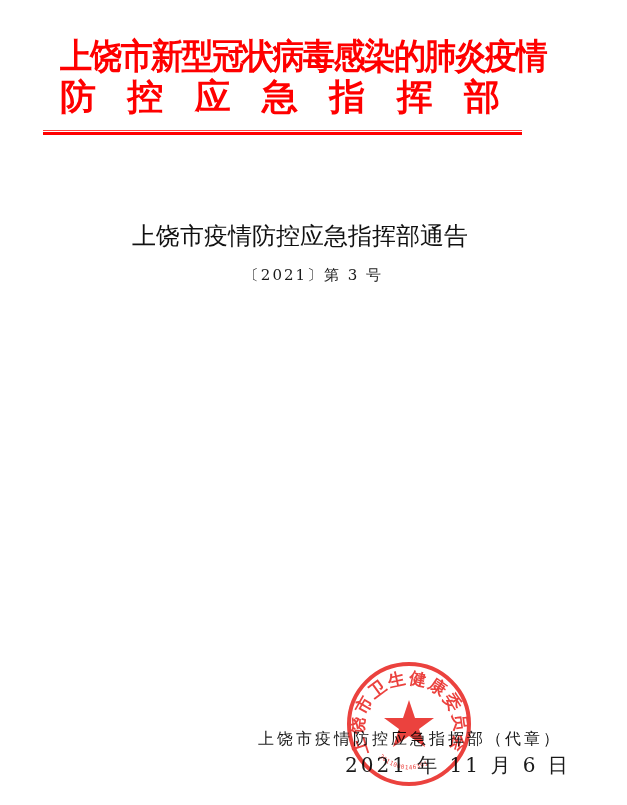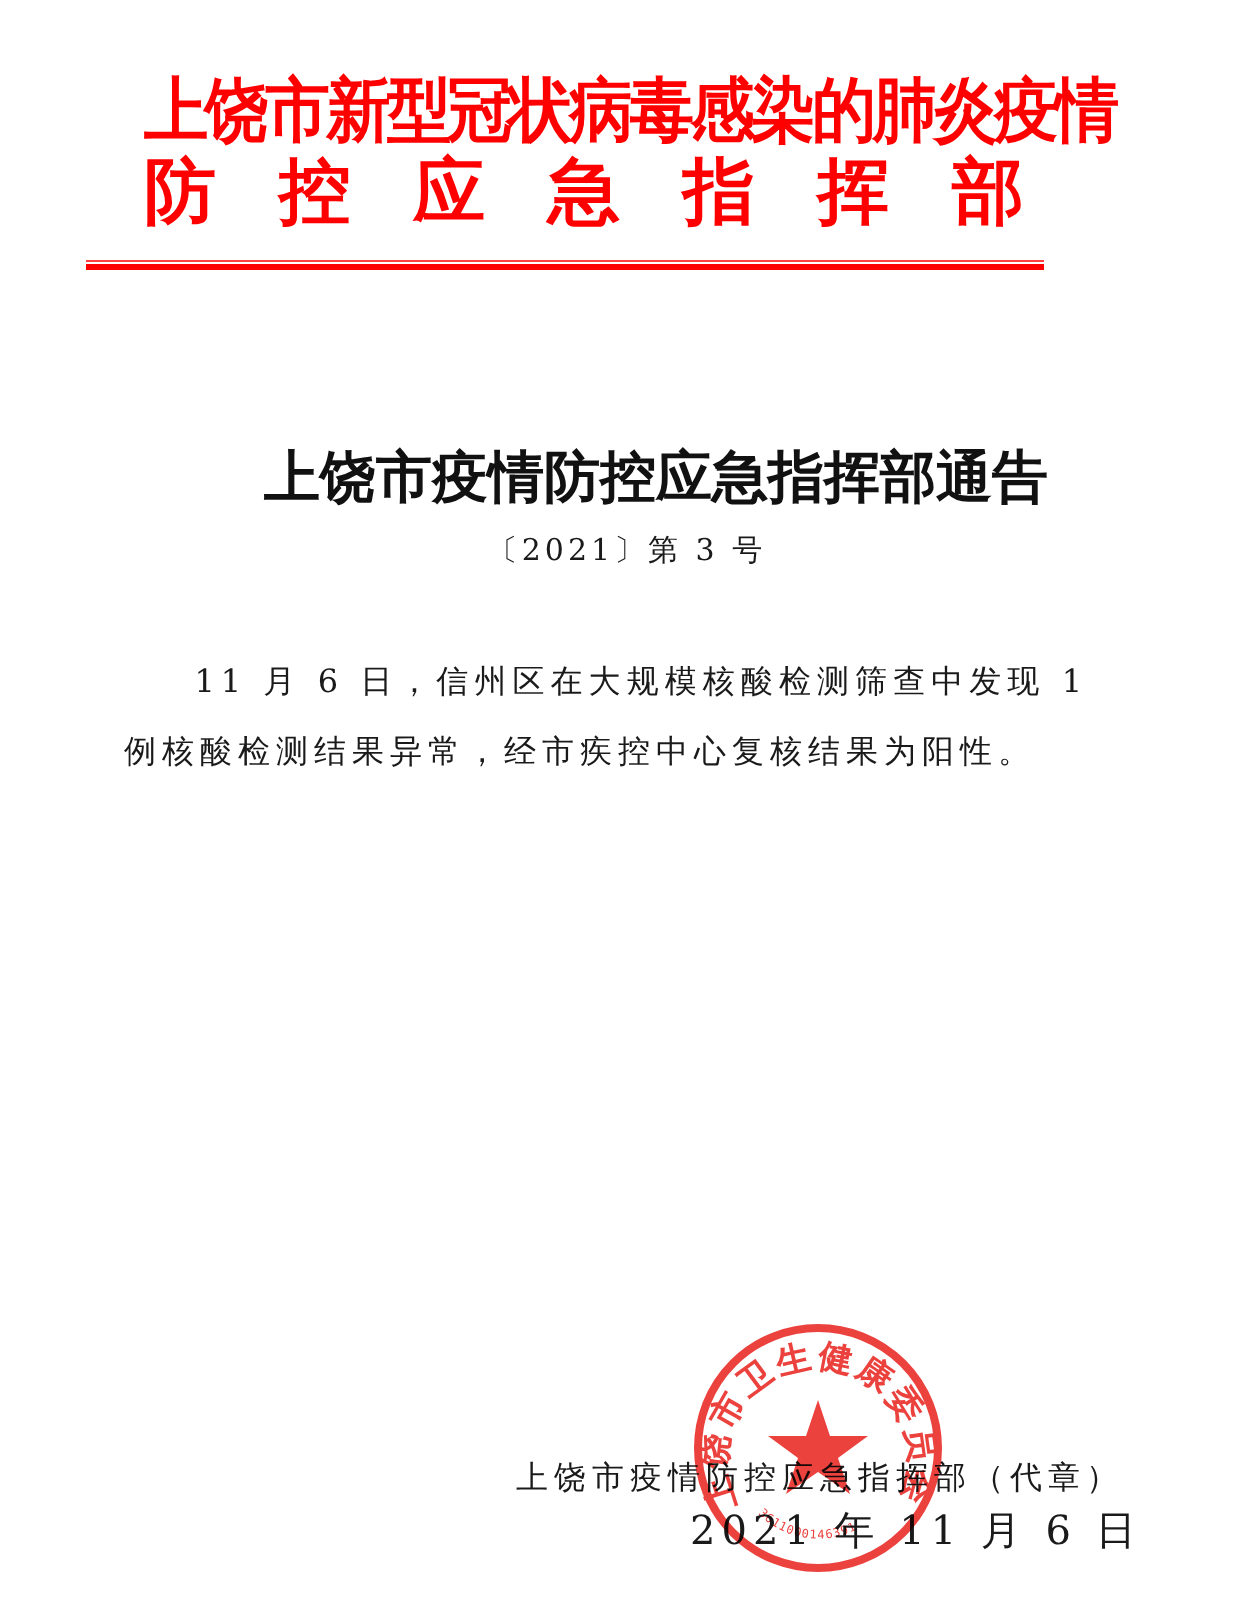--- a/index.html
+++ b/index.html
@@ -1,26 +1,26 @@
 <!DOCTYPE html>
 <html><head>
 <meta charset="utf-8">
 <style>
   html, body { margin: 0; padding: 0; background: #ffffff; }
   body { width: 627px; height: 805px; position: relative; overflow: hidden;
          font-family: "DejaVu Serif", "Liberation Serif", serif; color: #1a1a1a; }
-  .header { position: absolute; left: 72px; top: 36px; width: 470px; }
+  .header { position: absolute; left: 60px; top: 36px; width: 470px; }
   .header-line1 { font-family: "DejaVu Serif", serif; color: #ff0000; font-size: 35px; line-height: 40px;
                   font-weight: bold; letter-spacing: -2px; white-space: nowrap; transform: scaleX(0.92); transform-origin: left; }
   .header-line2 { color: #ff0000; font-size: 36px; line-height: 40px; font-weight: bold;
                   display: flex; justify-content: space-between; width: 440px; margin-top: 0px; }
   .red-rule { position: absolute; left: 43px; top: 130px; width: 479px; }
   .red-rule .thin { height: 1px; background: #ff4040; }
   .red-rule .thick { height: 3px; background: #ff0000; margin-top: 1px; }
-  .title { position: absolute; left: 132px; top: 220px; font-size: 28px; font-weight: bold;
+  .title { position: absolute; left: 132px; top: 220px; font-size: 24px; font-weight: normal;
            font-family: "DejaVu Serif", serif; letter-spacing: 0px; white-space: nowrap; color: #111; }
   .docno { position: absolute; left: 0; width: 627px; top: 266px; text-align: center; font-size: 15px; letter-spacing: 2px; }
   .body { position: absolute; left: 62px; top: 323px; width: 482px; font-size: 16px; line-height: 35.2px;
           letter-spacing: 3px; text-align: justify; }
   .body p { margin: 0; text-indent: 2.2em; }
   .signer { position: absolute; left: 258px; top: 729px; font-size: 16px; letter-spacing: 3px; white-space: nowrap; z-index: 1; }
   .date { position: absolute; left: 345px; top: 752px; font-size: 20px; letter-spacing: 3px; white-space: nowrap; z-index: 1; }
   .seal { position: absolute; left: 345px; top: 660px; width: 128px; height: 128px; z-index: 2; opacity: 0.85; mix-blend-mode: multiply; }
 </style>
 </head>
@@ -41,21 +41,20 @@
 
 <div class="red-rule">
   <div class="thin"></div>
   <div class="thick"></div>
 </div>
 
 <div class="title">上饶市疫情防控应急指挥部通告</div>
 <div class="docno">〔2021〕第 3 号</div>
 
 <div class="body">
-  <p>11 月 6 日，信州区在大规模核酸检测筛查中发现 1 例核酸检测结果异常，经市疾控中心复核结果为阳性。</p>
 </div>
 
 <div class="signer">上饶市疫情防控应急指挥部（代章）</div>
 <div class="date">2021 年 11 月 6 日</div>
 
 <svg class="seal" viewBox="0 0 128 128">
   <defs>
     <path id="sealArc" d="M 26 96 A 46 46 0 1 1 102 96"></path>
     <path id="sealBottomArc" d="M 30 92 A 42 42 0 0 0 98 92"></path>
   </defs>

